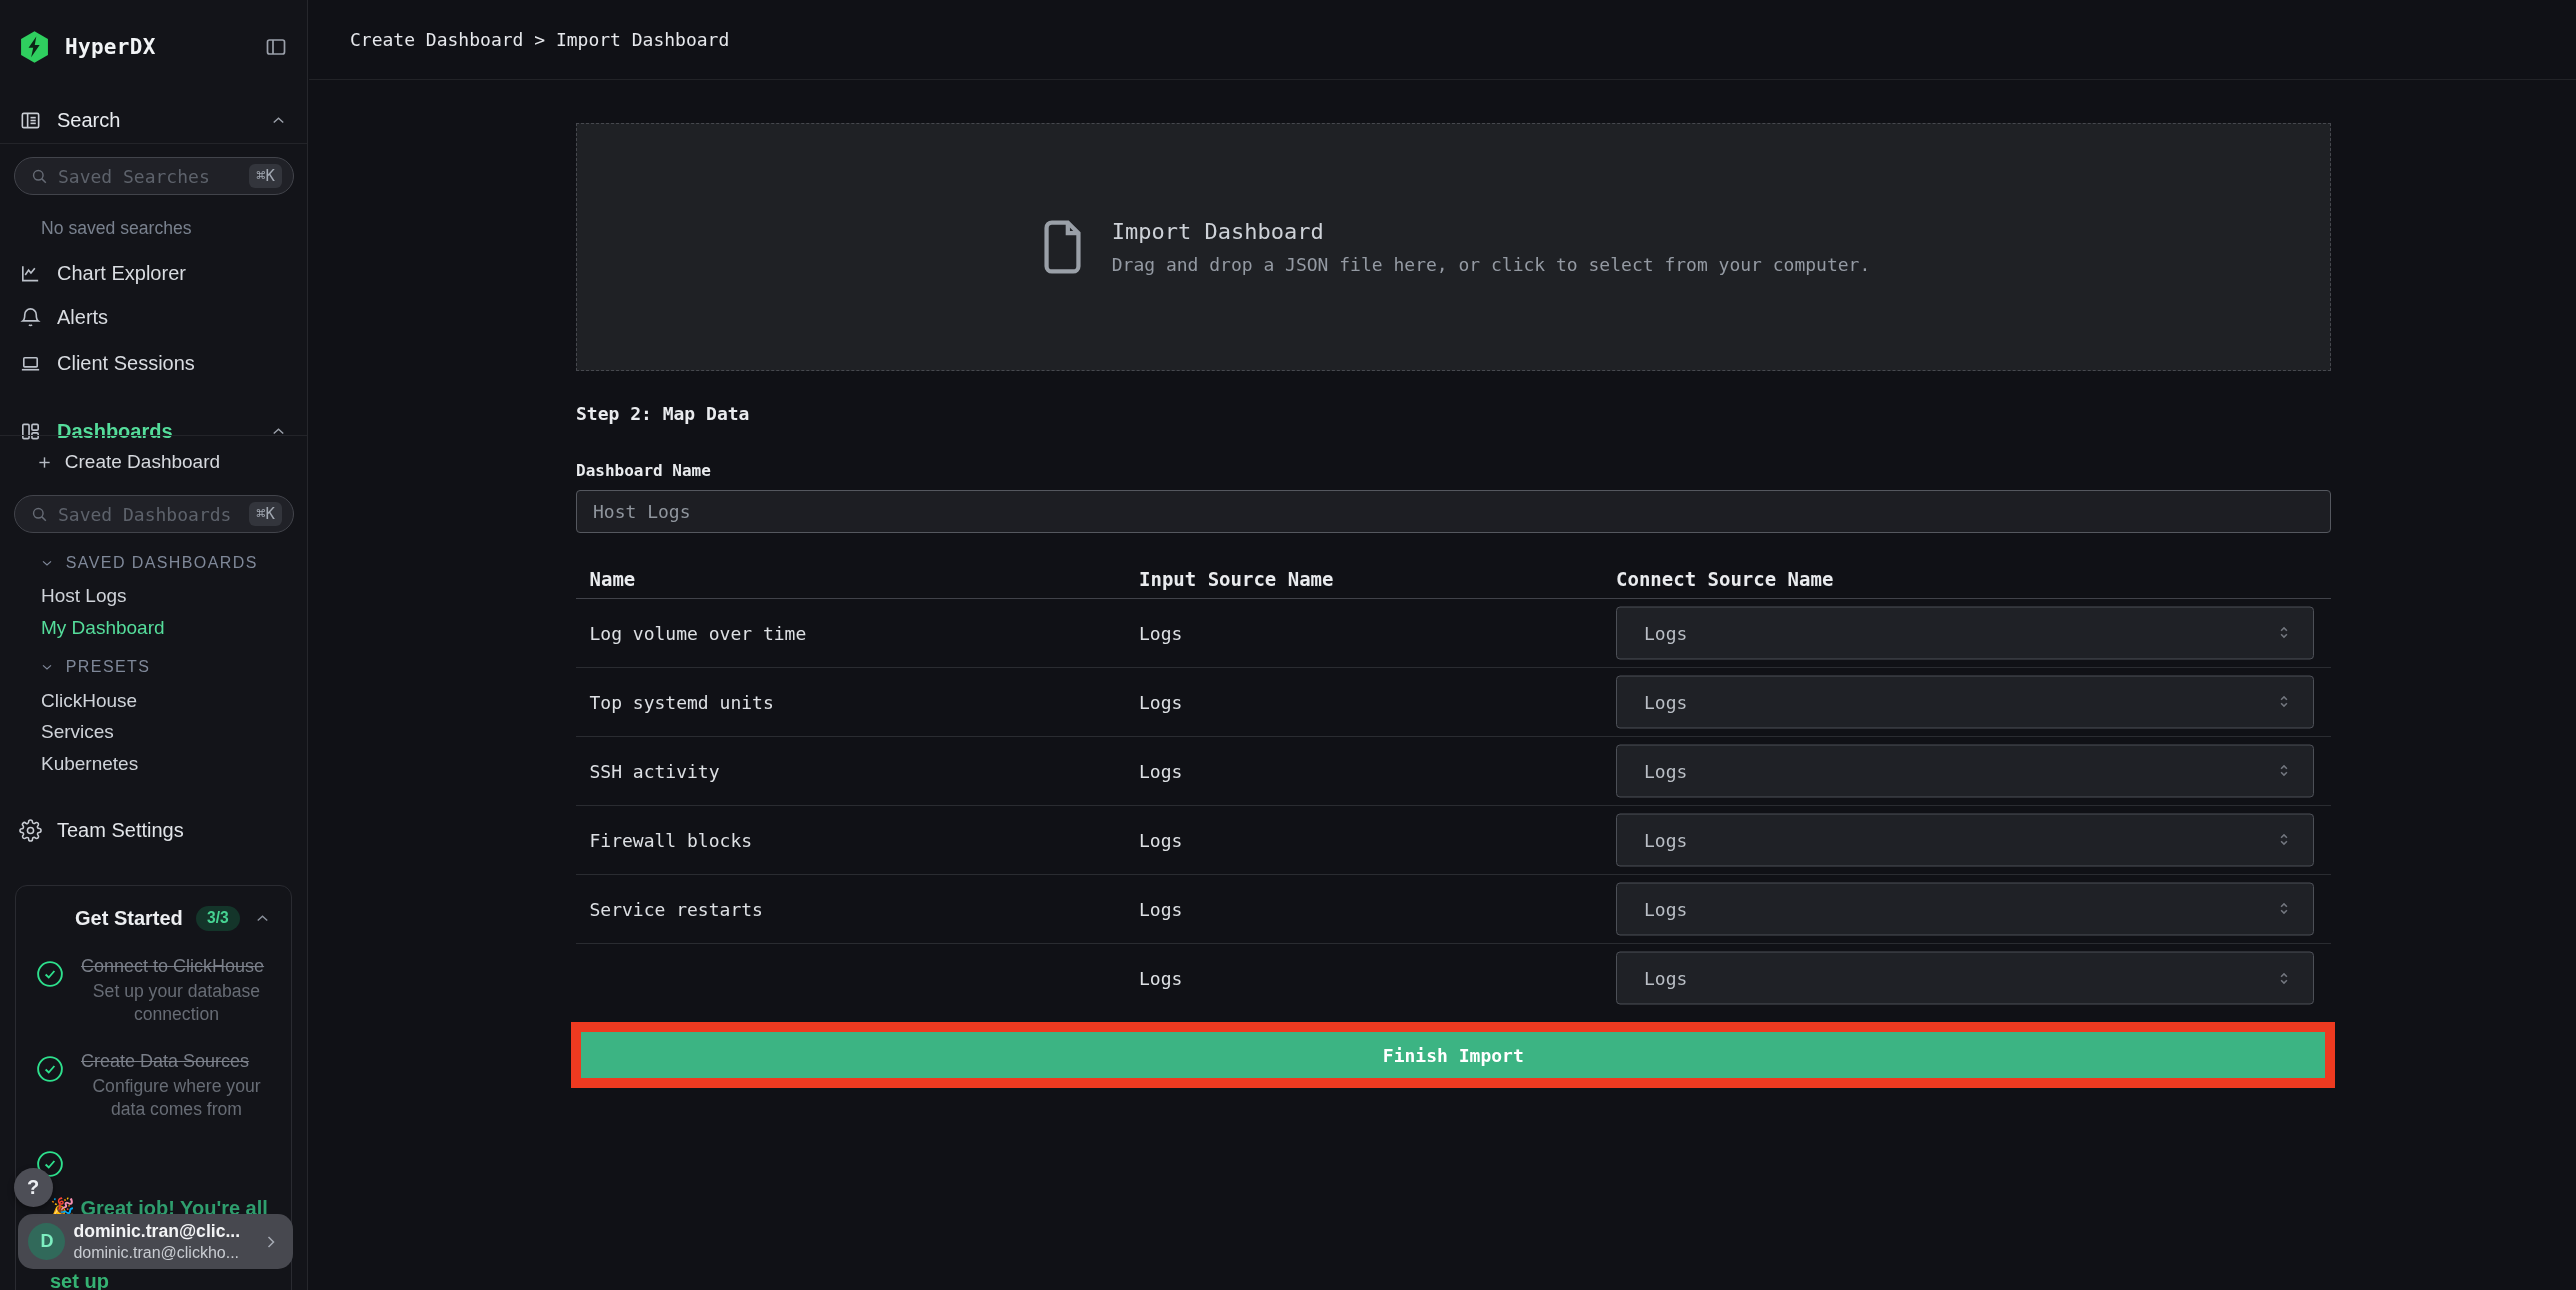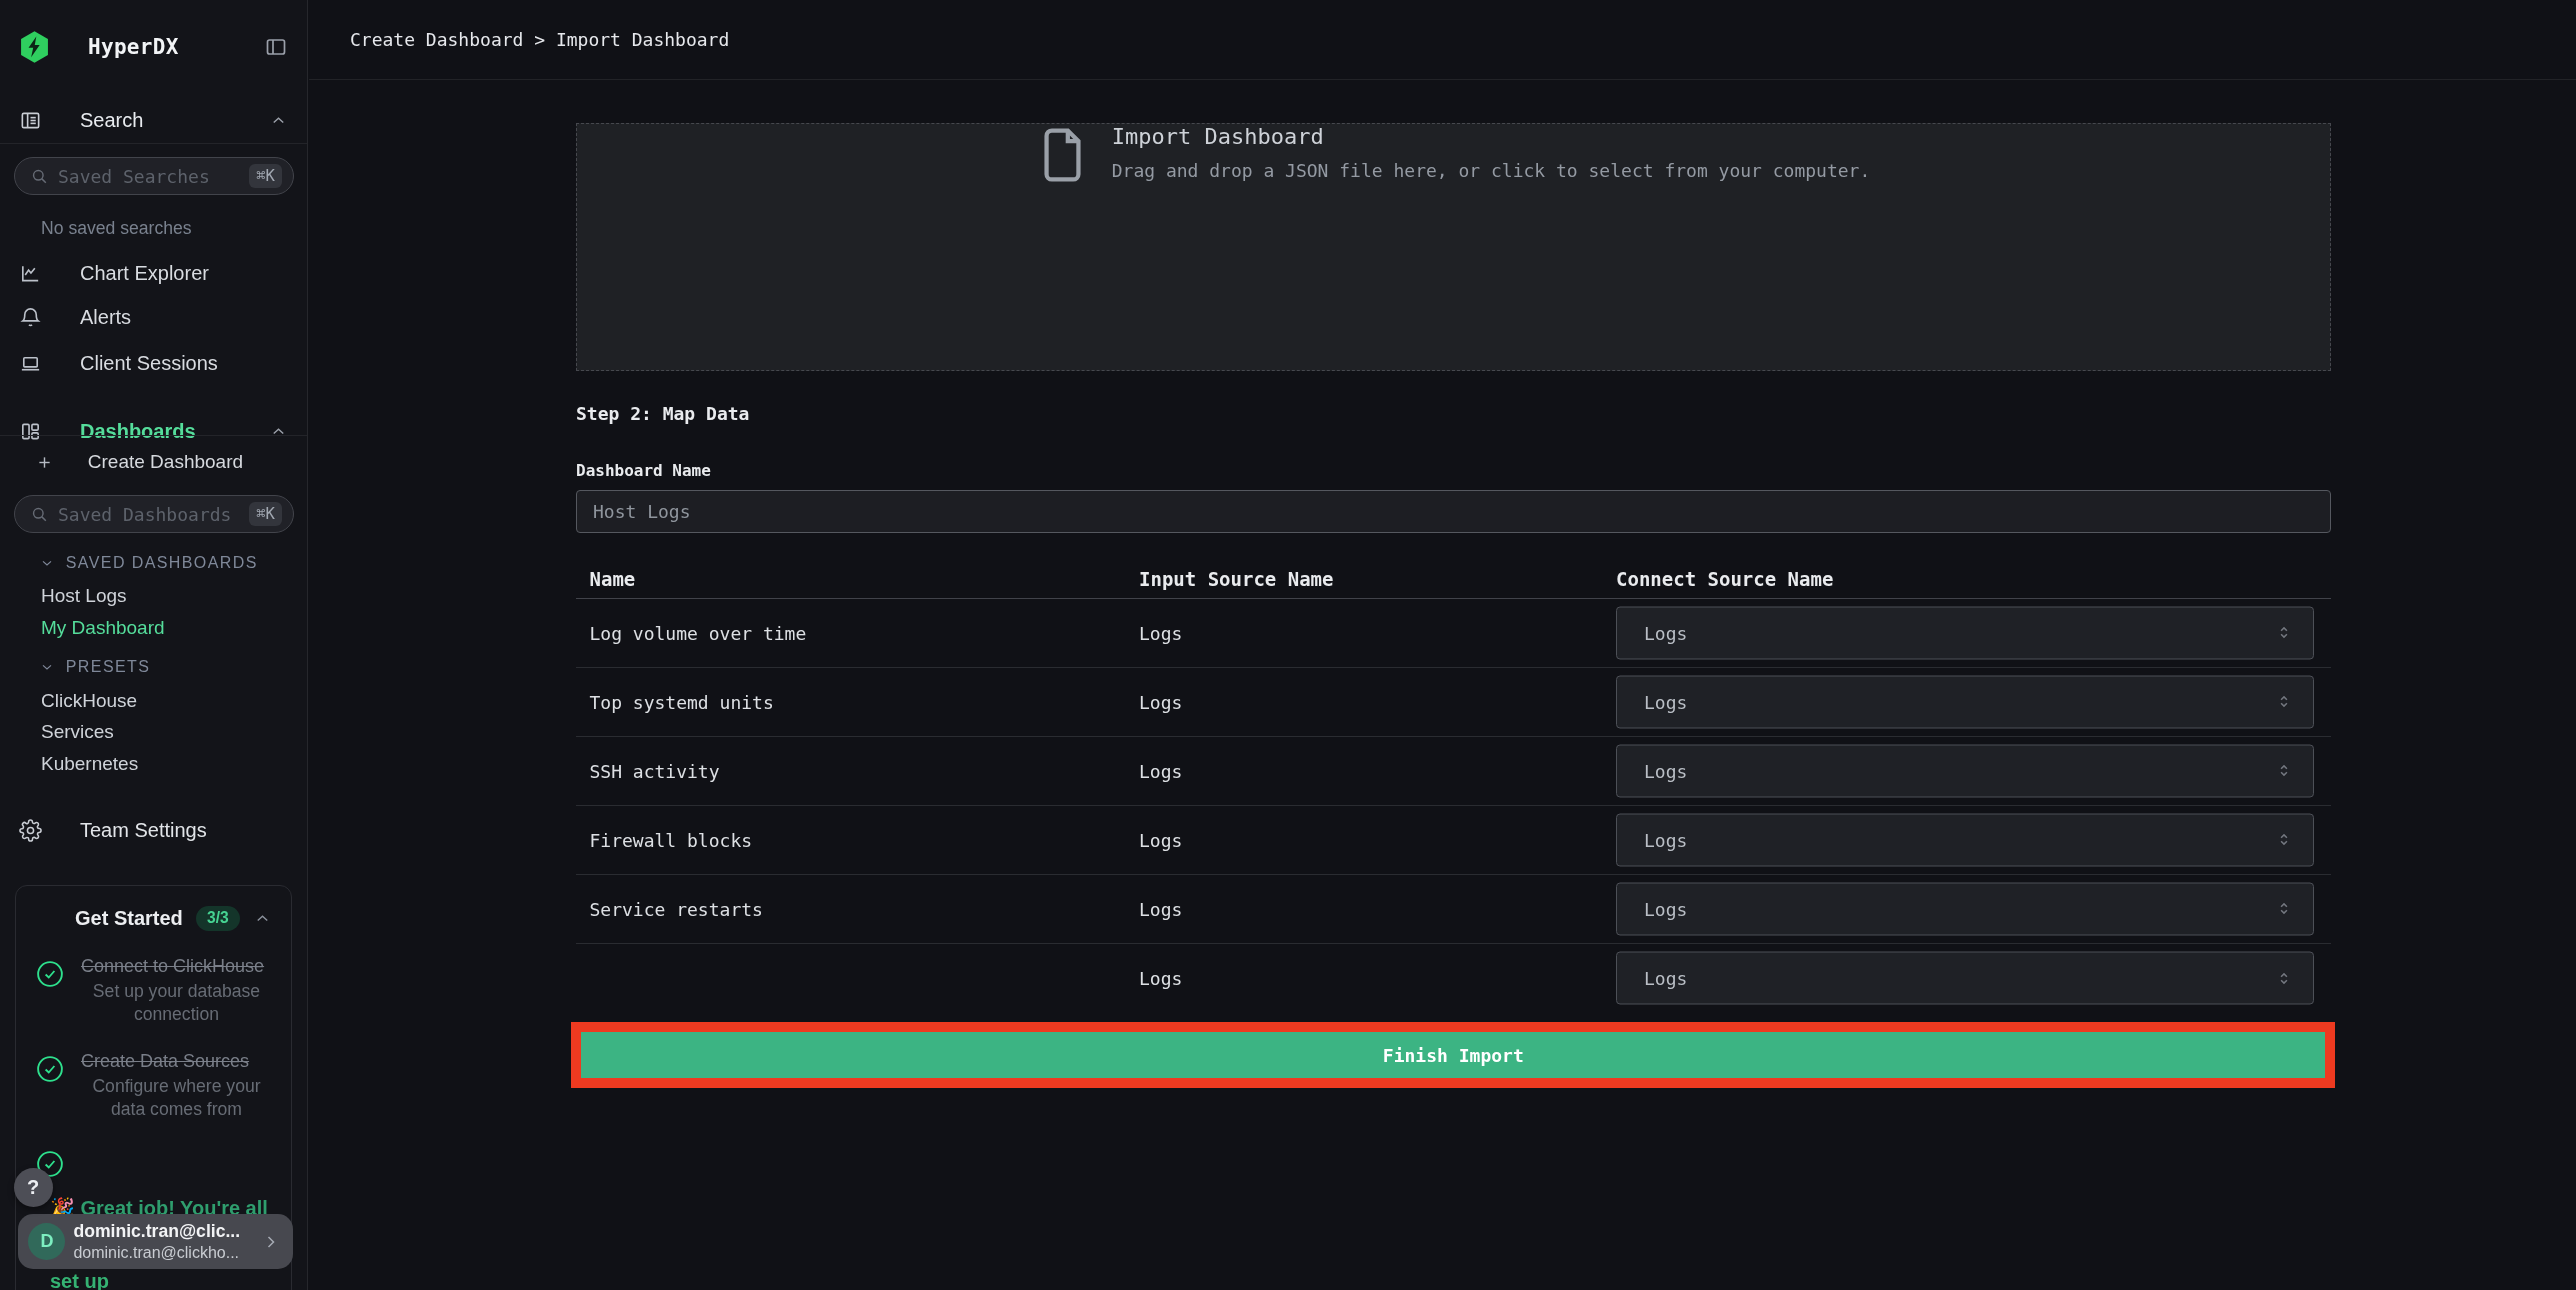--- a/index.html
+++ b/index.html
@@ -12,21 +12,21 @@
     position: relative;
   }
   .mono { font-family: "DejaVu Sans Mono", monospace; }
   svg { display: block; }
 
   
   .sidebar {
     position: absolute; left: 0; top: 0; width: 308px; height: 1291px;
     background: #131419; border-right: 1.4px solid #26272c; z-index: 10;
   }
-  .srow { position: absolute; left: 0; right: 0; display: flex; align-items: center; padding: 0 19px; gap: 23px; }
+  .srow { position: absolute; left: 0; right: 0; display: flex; align-items: center; padding: 0 19px; }
   .logo-row { top: 26px; height: 42px; }
   .logo-hex { width: 31px; height: 34px; flex: 0 0 auto; }
   .logo-text { margin-left: 15px; font-family: "DejaVu Sans Mono", monospace; font-weight: bold; font-size: 21px; color: #f2f4f6; letter-spacing: 0.3px; }
   .icon-btn { margin-left: auto; color: #9ba0aa; cursor: pointer; }
   .sect-row { height: 39px; cursor: pointer; }
   .sect-row .lbl { margin-left: 15px; font-size: 20px; color: #e8ebef; }
   .sect-row .chev { margin-left: auto; color: #9ba0aa; }
   .divider { position: absolute; left: 0; right: 0; height: 1.4px; background: #232429; }
   .pill {
     position: absolute; left: 13.5px; right: 13.5px; height: 38px;
@@ -93,21 +93,21 @@
   .user-pill .chev { margin-left: auto; color: #a6abb4; }
 
   
   .main { position: absolute; left: 309px; top: 0; right: 0; bottom: 0; }
   .topbar { position: absolute; left: 0; right: 0; top: 0; height: 80px; border-bottom: 1.4px solid #222327; display: flex; align-items: center; padding-left: 41px; }
   .breadcrumb { font-size: 18px; color: #e6e8ec; cursor: pointer; }
   .content { position: absolute; left: 267px; top: 80px; width: 1755px; }
 
   .dropzone {
     margin-top: 43px; height: 248px; background: #1f2125;
-    border: 1.4px dashed #46484e; display: flex; align-items: flex-start; justify-content: center; gap: 24px; cursor: pointer;
+    border: 1.4px dashed #46484e; display: flex; align-items: center; justify-content: center; gap: 24px; cursor: pointer;
   }
   .dz-icon { color: #9aa0a8; }
   .dz-title { font-size: 22px; color: #ced2d8; }
   .dz-sub { font-size: 18px; color: #949aa3; margin-top: 10.8px; }
 
   .step-label { margin-top: 32px; font-size: 18px; font-weight: bold; color: #e9ebee; }
   .field-label { margin-top: 37px; font-size: 16px; font-weight: bold; color: #e9ebee; }
   .name-input {
     margin-top: 9.5px; width: 100%; height: 43px; background: #1d1e23;
     border: 1.4px solid #55585f; border-radius: 4px; outline: none;

